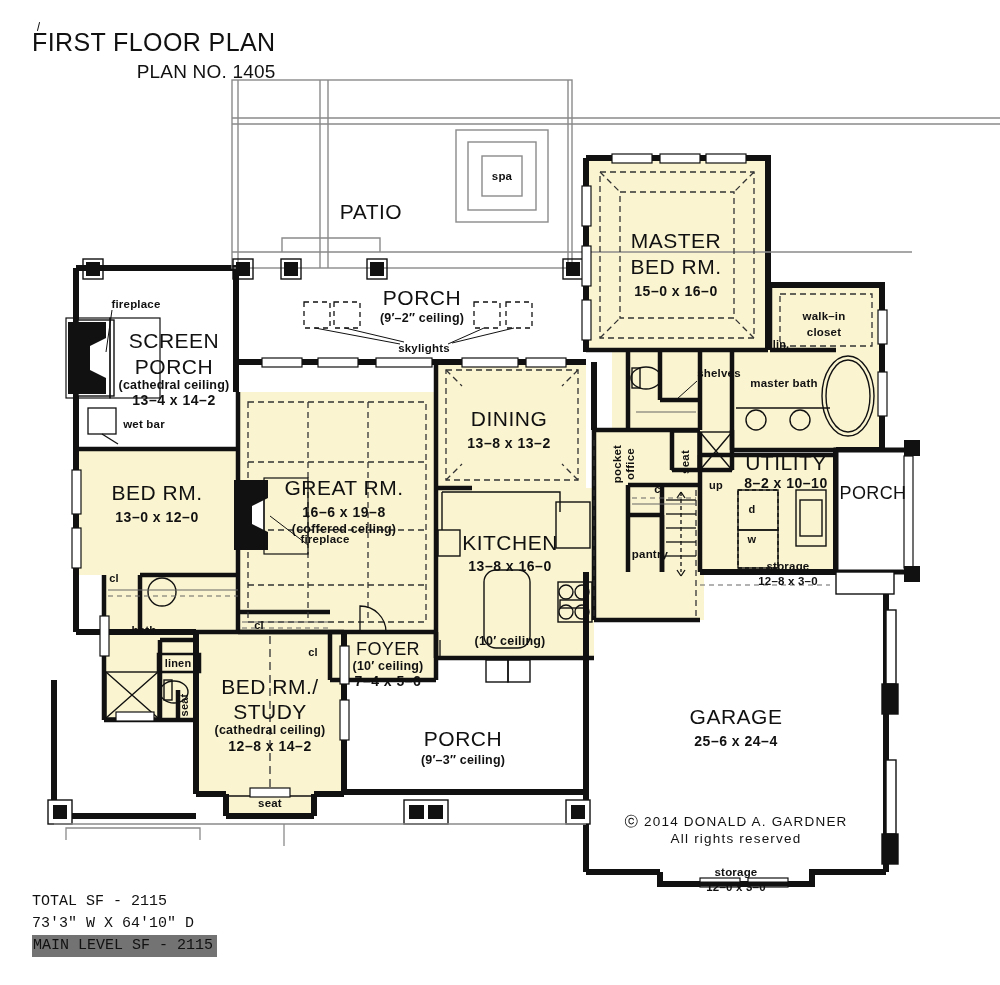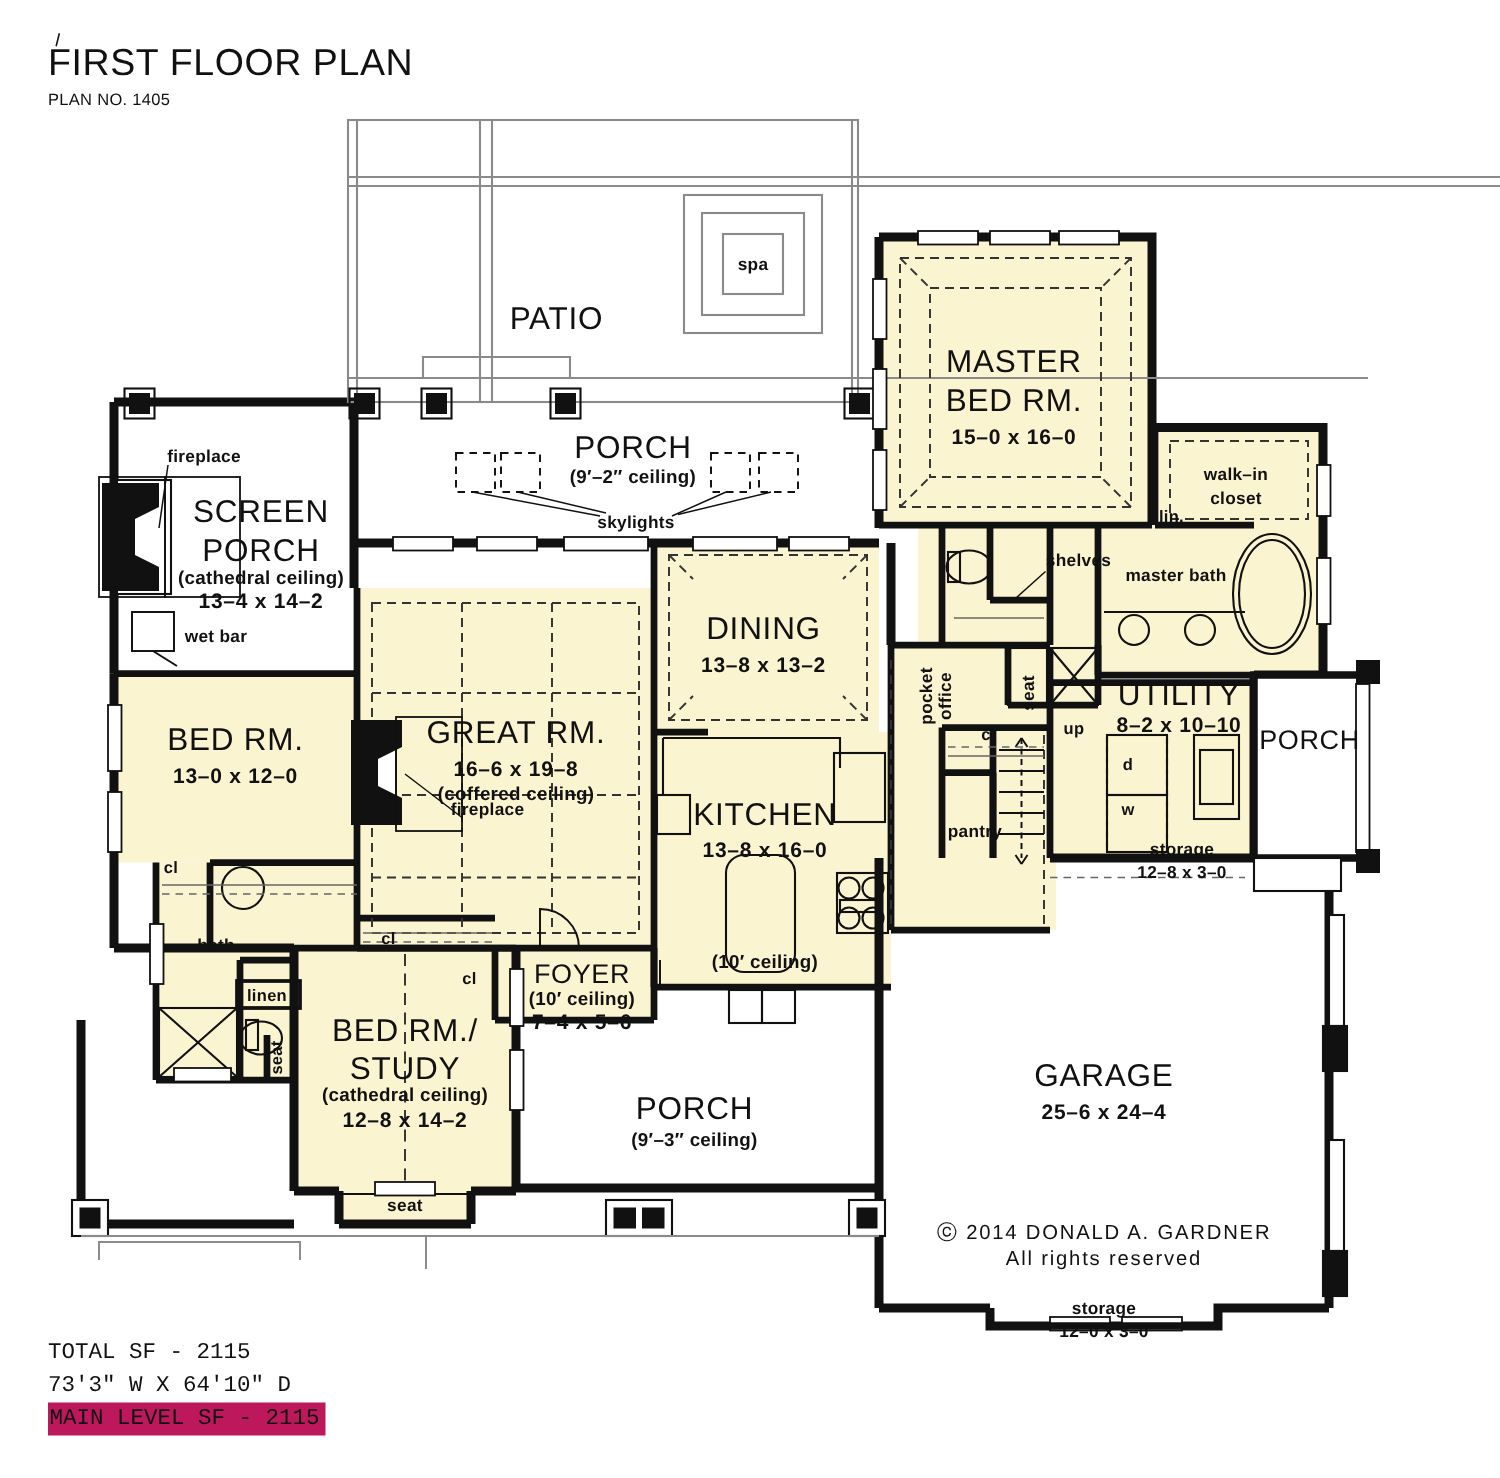--- a/index.html
+++ b/index.html
@@ -12,32 +12,32 @@
 
   
   #header{position:absolute;left:32px;top:30px;}
   #plan-title{
     font-family:"Liberation Sans", sans-serif;
     font-size:25px;font-weight:400;letter-spacing:.4px;color:#111;
     line-height:1;
   }
   #plan-number{
     font-family:"Liberation Sans", sans-serif;
-    font-size:11px;font-weight:400;letter-spacing:.2px;color:#111;
-    margin-top:7px;line-height:1;
+    font-size:19px;font-weight:400;letter-spacing:.2px;color:#111;
+    margin-top:7px;line-height:1;text-align:right;
   }
   #title-tick{position:absolute;left:6px;top:-8px;width:1px;height:9px;
     background:#111;transform:rotate(14deg);}
 
   
   #footer{position:absolute;left:32px;top:891px;
     font-family:Liberation Mono, monospace;
     font-size:15px;line-height:22px;color:#111;}
   #footer div{white-space:nowrap;}
-  #footer .hl{background:#be185d;display:inline-block;padding:0 4px 0 1px;}
+  #footer .hl{background:#737373;display:inline-block;padding:0 4px 0 1px;}
 
   
   svg{position:absolute;left:0;top:0;}
   .room-label{
     font-family:"Liberation Sans", sans-serif;
     fill:#111;text-anchor:middle;font-weight:400;
   }
   .rm-name{font-size:21px;letter-spacing:.5px;}
   .rm-name-sm{font-size:18px;letter-spacing:.4px;}
   .rm-dim{font-size:14px;font-weight:bold;letter-spacing:.5px;}

